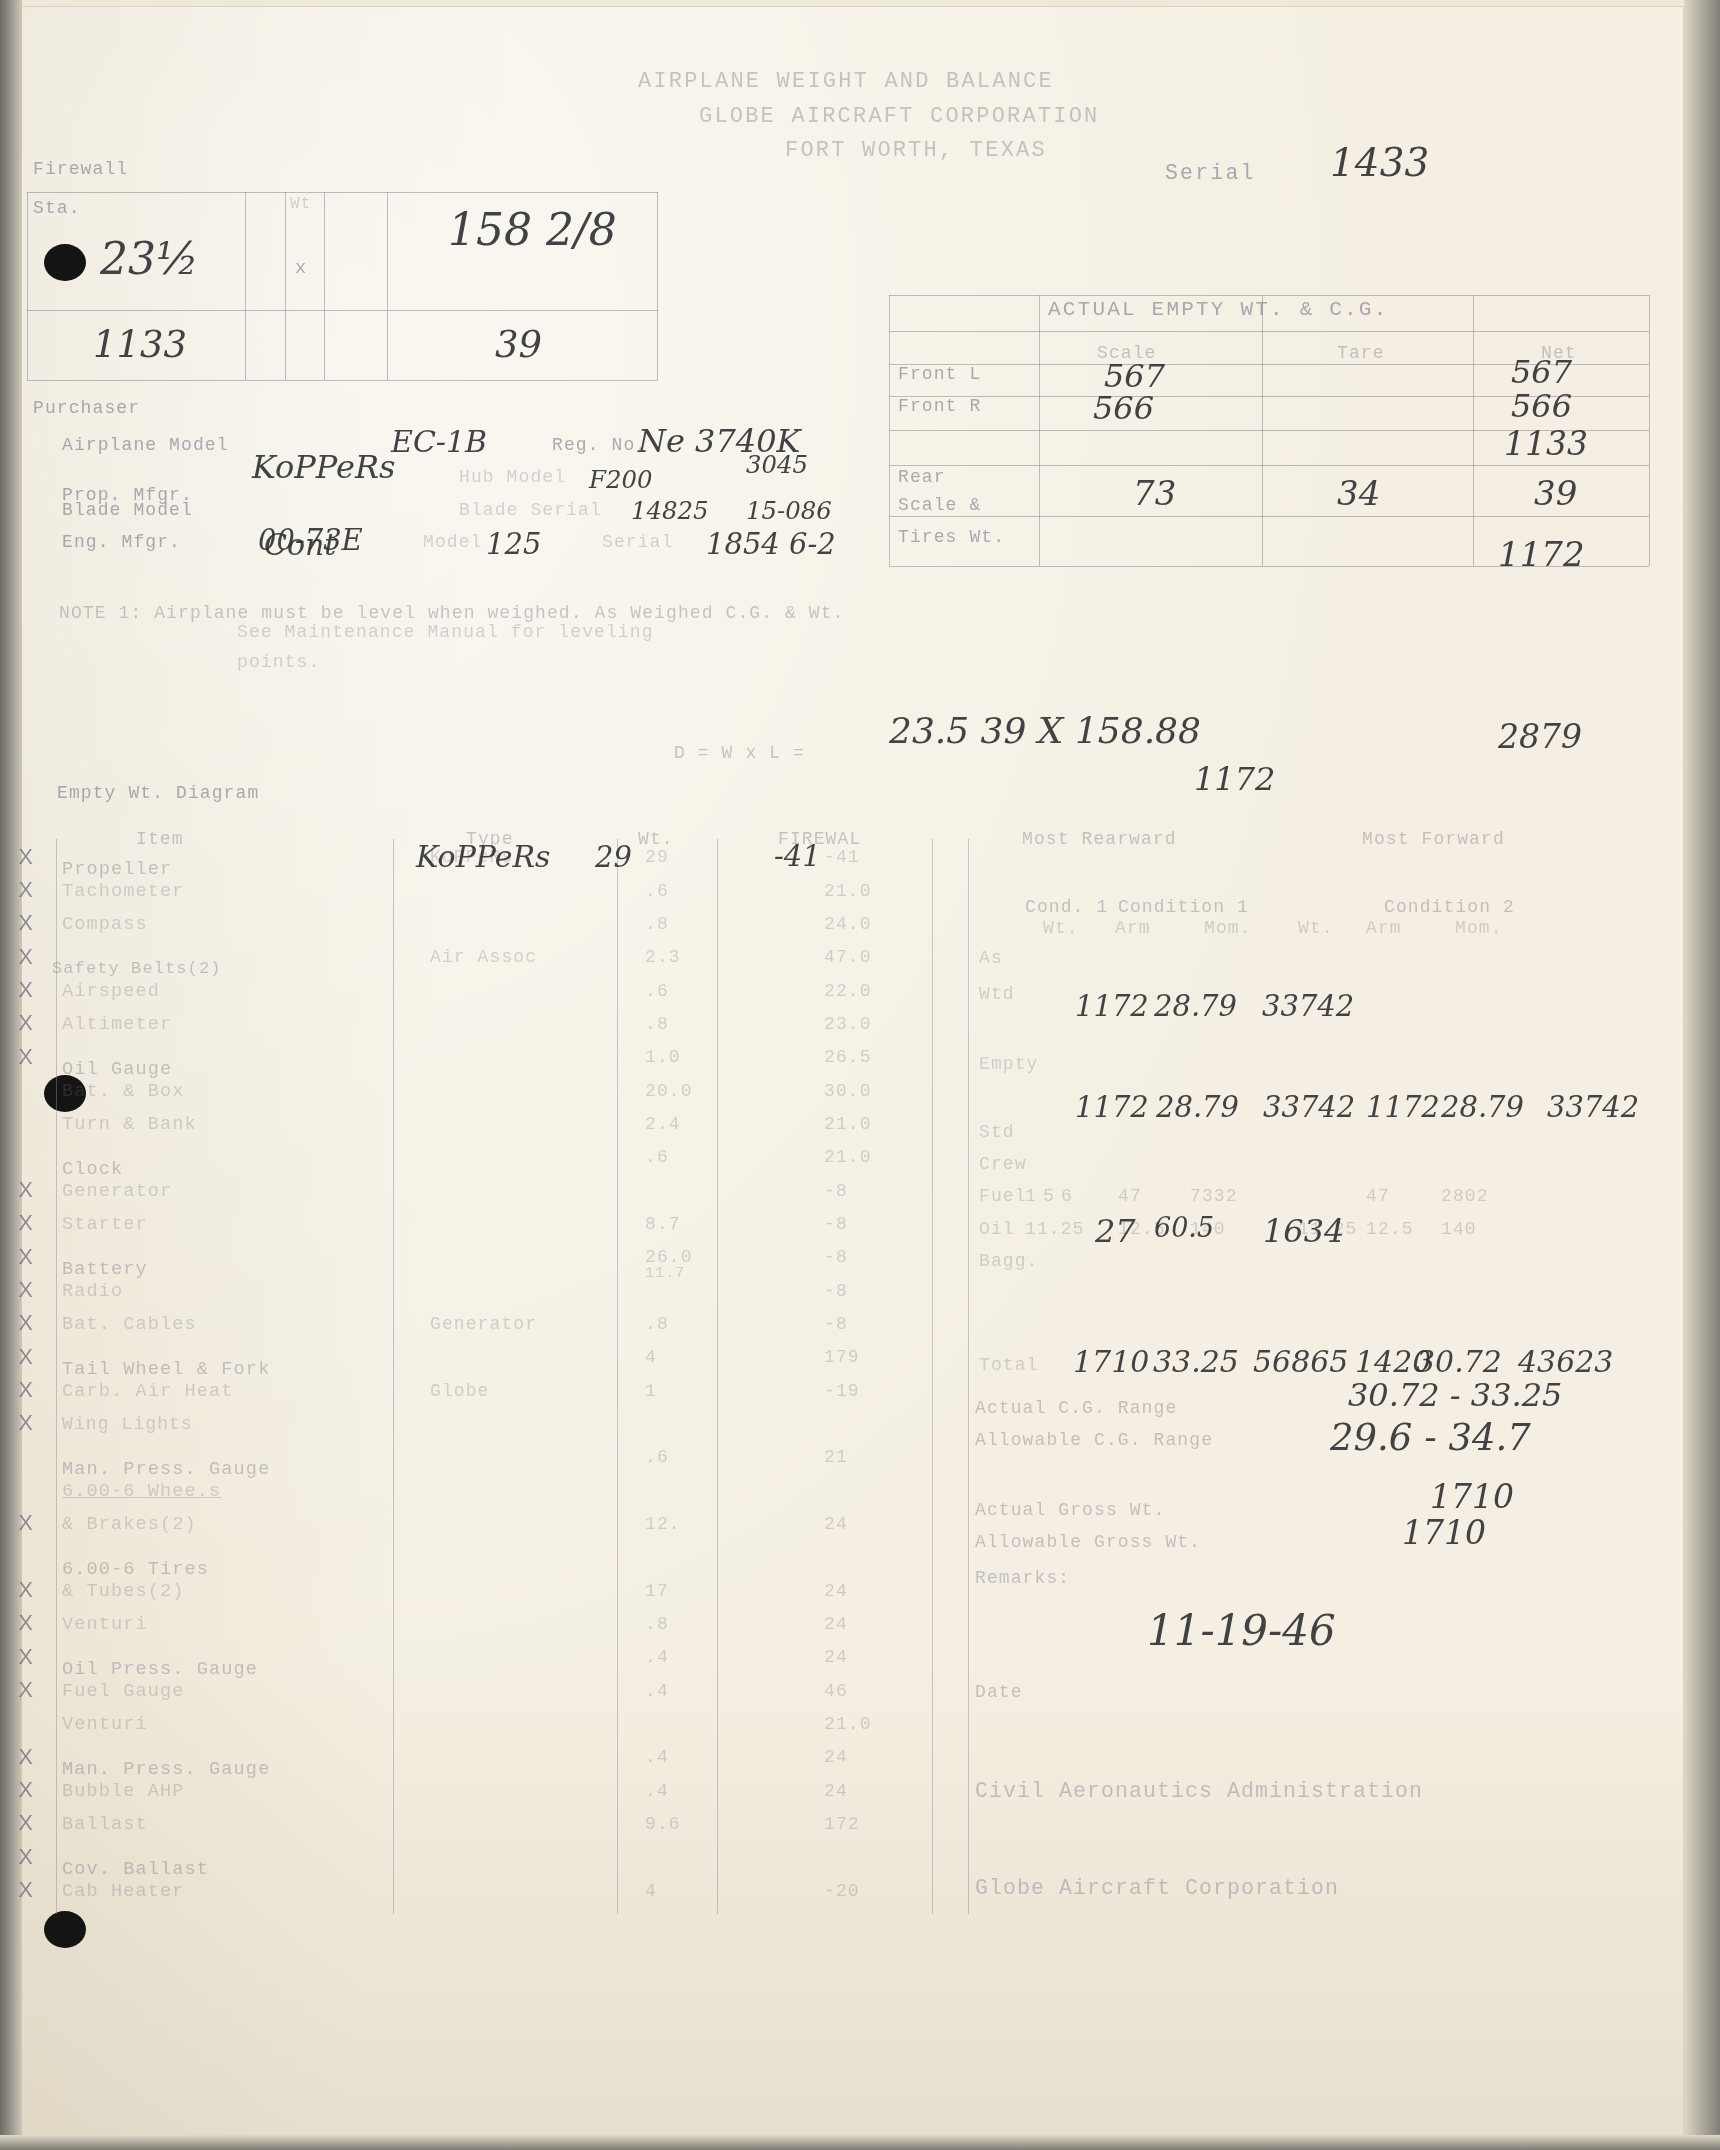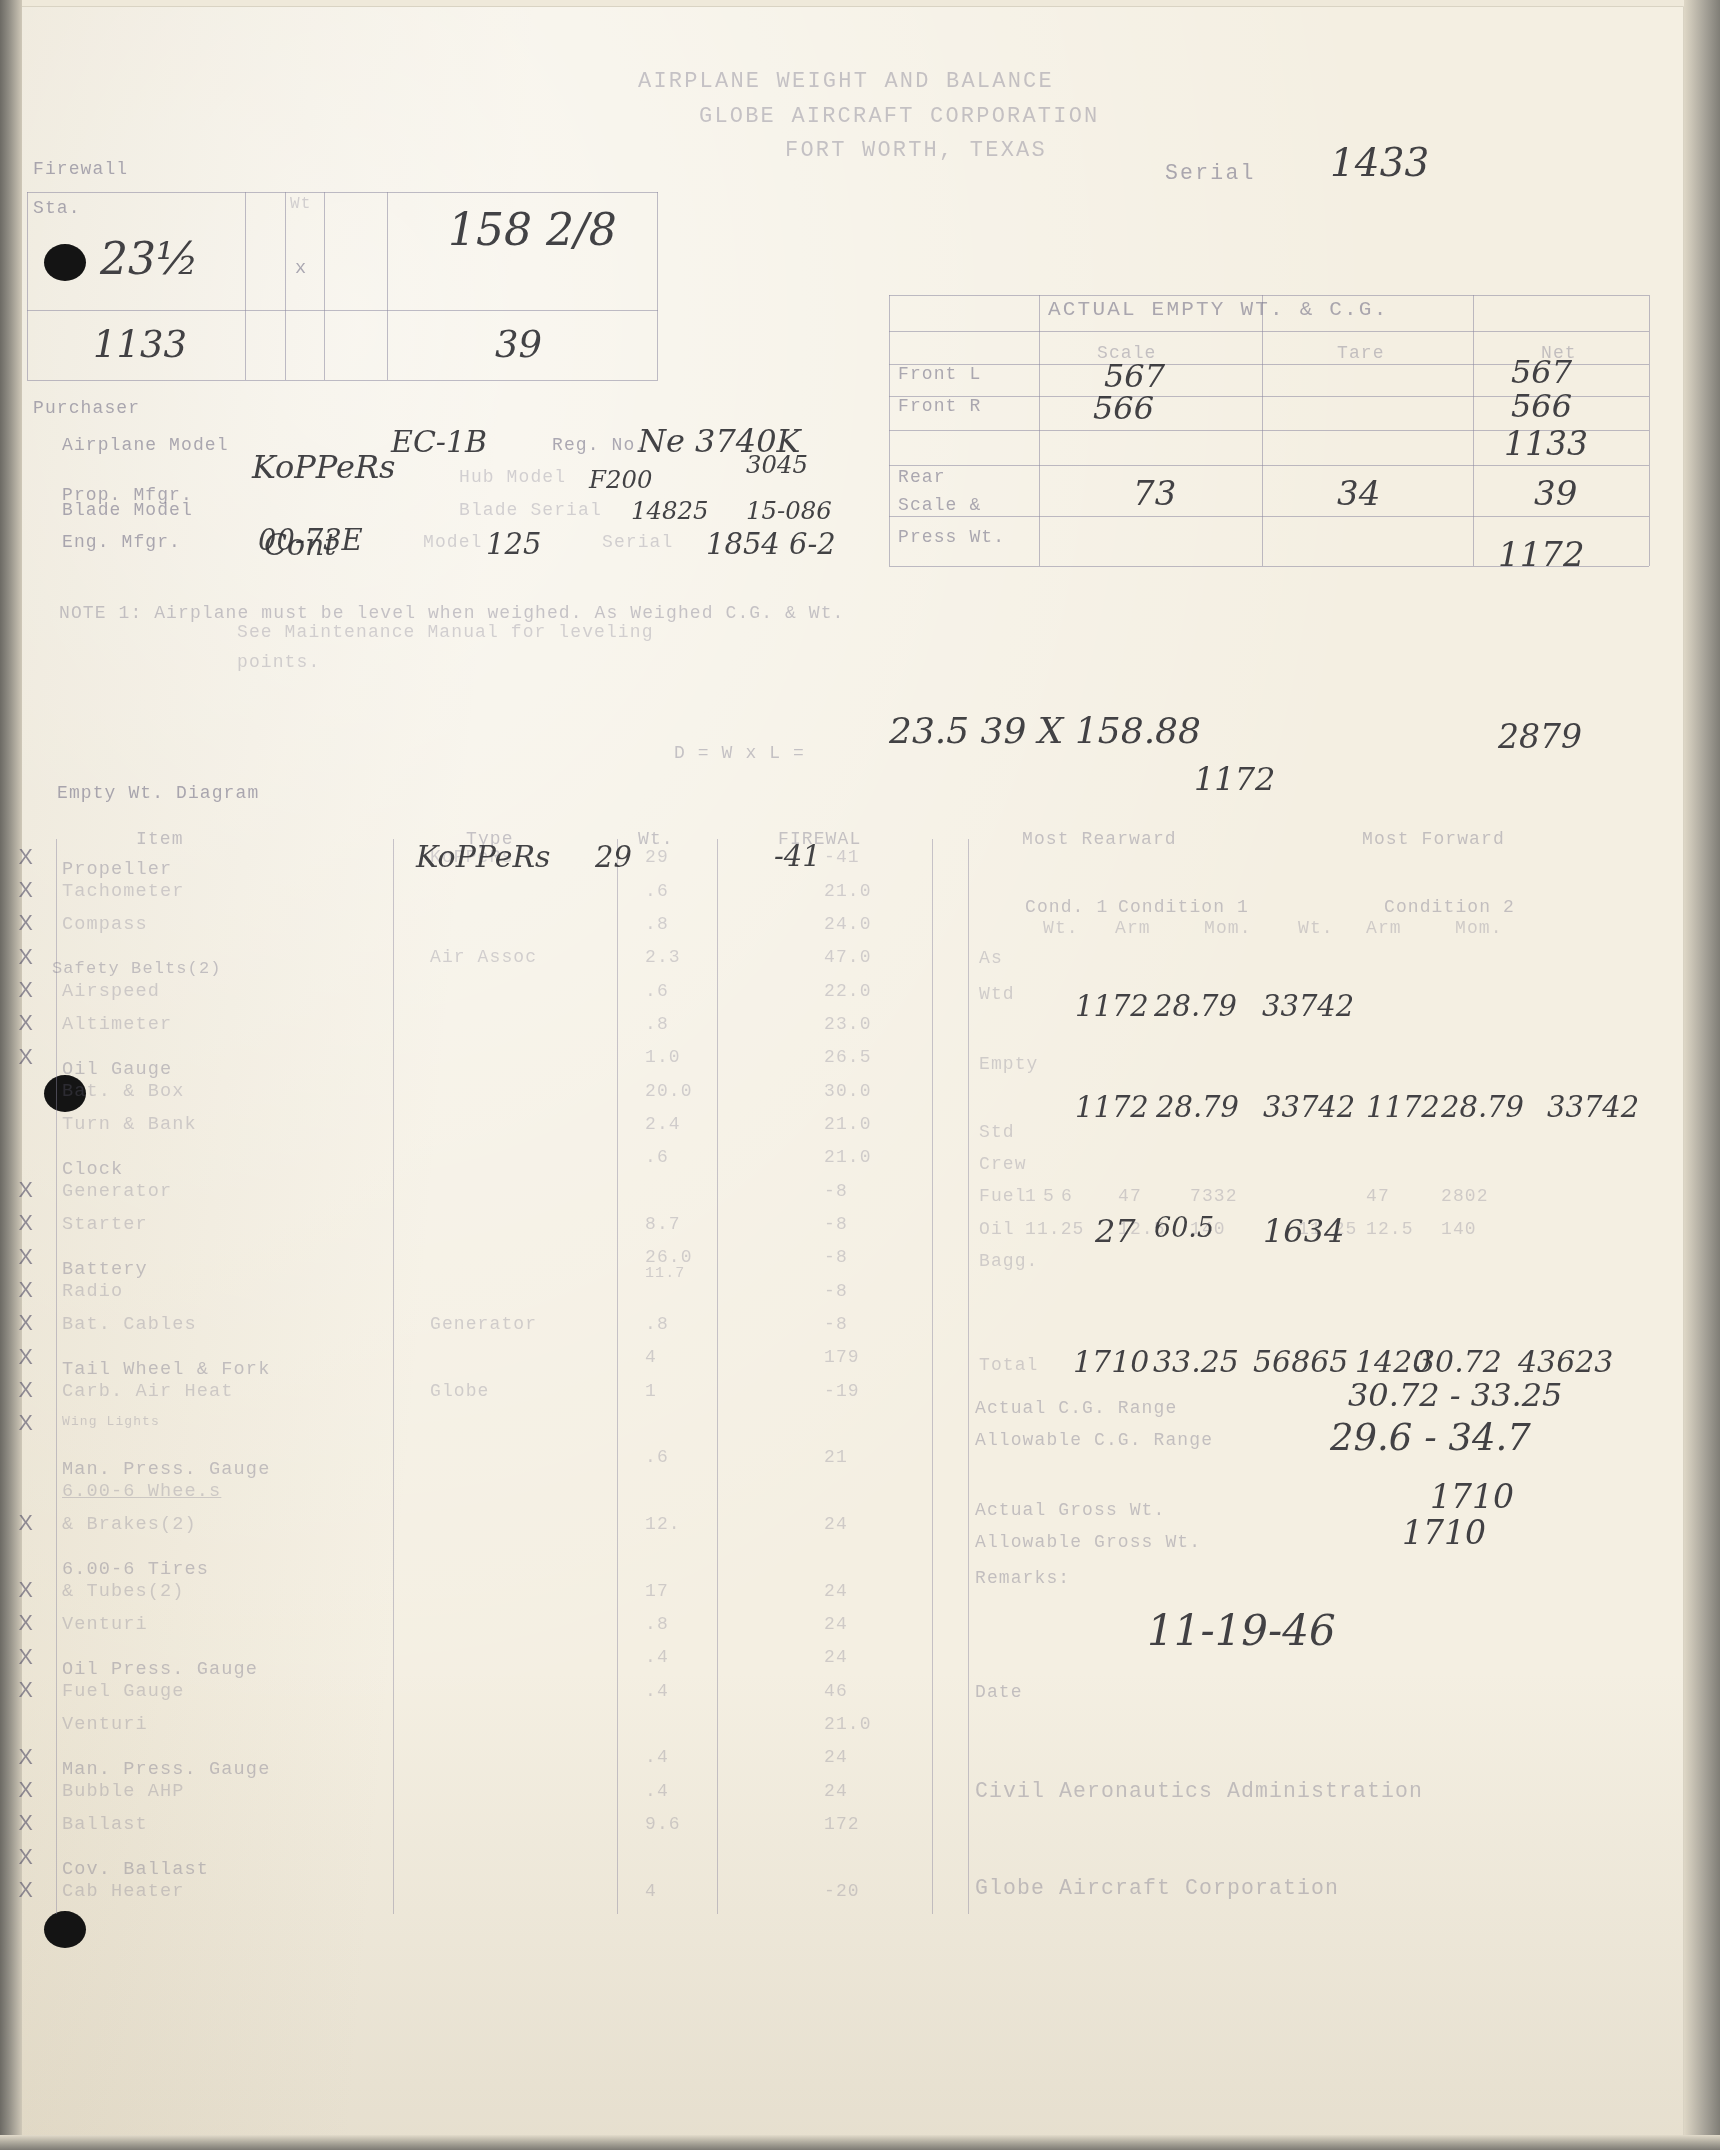--- a/index.html
+++ b/index.html
@@ -199,21 +199,21 @@
 
   <div class="typed" style="left:1048px; top:298px; font-size:21px; letter-spacing:2.2px;">ACTUAL EMPTY WT. &amp; C.G.</div>
   <div class="typed faint" style="left:1097px; top:331px;">Scale</div>
   <div class="typed faint" style="left:1337px; top:331px;">Tare</div>
   <div class="typed faint" style="left:1541px; top:331px;">Net</div>
 
   <div class="typed" style="left:898px; top:364px;">Front L</div>
   <div class="typed" style="left:898px; top:396px;">Front R</div>
   <div class="typed" style="left:898px; top:467px;">Rear</div>
   <div class="typed" style="left:898px; top:495px;">Scale &amp;</div>
-  <div class="typed" style="left:898px; top:527px;">Press Wt.</div>
+  <div class="typed" style="left:898px; top:527px;">Tires Wt.</div>
 
   <div class="hand" style="left:1104px; top:357px; font-size:32px;">567</div>
   <div class="hand" style="left:1511px; top:353px; font-size:32px;">567</div>
   <div class="hand" style="left:1093px; top:389px; font-size:32px;">566</div>
   <div class="hand" style="left:1511px; top:387px; font-size:32px;">566</div>
   <div class="hand" style="left:1504px; top:424px; font-size:33px;">1133</div>
   <div class="hand" style="left:1133px; top:473px; font-size:34px;">73</div>
   <div class="hand" style="left:1337px; top:473px; font-size:34px;">34</div>
   <div class="hand" style="left:1534px; top:473px; font-size:34px;">39</div>
   <div class="hand" style="left:1498px; top:534px; font-size:34px;">1172</div>
@@ -306,21 +306,21 @@
       <div class="xmark" style="left: 18.6px; top: 1345px;">X</div>
       <div class="typed faint" style="left: 62px; top: 1347px; font-size: 18.6px;">Tail Wheel &amp; Fork</div>
       <div class="typed vfaint" style="left: 645px; top: 1347px; font-size: 18px;">4</div>
       <div class="typed vfaint" style="left: 824px; top: 1347px; font-size: 18px;">179</div>
       <div class="xmark" style="left: 18.6px; top: 1378px;">X</div>
       <div class="typed vfaint" style="left: 62px; top: 1381px; font-size: 18.6px;">Carb. Air Heat</div>
       <div class="typed vfaint" style="left: 430px; top: 1381px; font-size: 18px;">Globe</div>
       <div class="typed vfaint" style="left: 645px; top: 1381px; font-size: 18px;">1</div>
       <div class="typed vfaint" style="left: 824px; top: 1381px; font-size: 18px;">-19</div>
       <div class="xmark" style="left: 18.6px; top: 1411px;">X</div>
-      <div class="typed vfaint" style="left: 62px; top: 1414px; font-size: 13px;">Wing Lights</div>
+      <div class="typed vfaint" style="left: 62px; top: 1414px; font-size: 18px;">Wing Lights</div>
       <div class="typed faint" style="left: 62px; top: 1447px; font-size: 18.6px;">Man. Press. Gauge</div>
       <div class="typed vfaint" style="left: 645px; top: 1447px; font-size: 18px;">.6</div>
       <div class="typed vfaint" style="left: 824px; top: 1447px; font-size: 18px;">21</div>
       <div class="typed vfaint" style="left: 62px; top: 1481px; font-size: 18.6px; text-decoration: underline;">6.00-6 Whee.s</div>
       <div class="xmark" style="left: 18.6px; top: 1511px;">X</div>
       <div class="typed vfaint" style="left: 62px; top: 1514px; font-size: 18.6px;">&amp; Brakes(2)</div>
       <div class="typed vfaint" style="left: 645px; top: 1514px; font-size: 18px;">12.</div>
       <div class="typed vfaint" style="left: 824px; top: 1514px; font-size: 18px;">24</div>
       <div class="typed faint" style="left: 62px; top: 1547px; font-size: 18.6px;">6.00-6 Tires</div>
       <div class="xmark" style="left: 18.6px; top: 1578px;">X</div>

